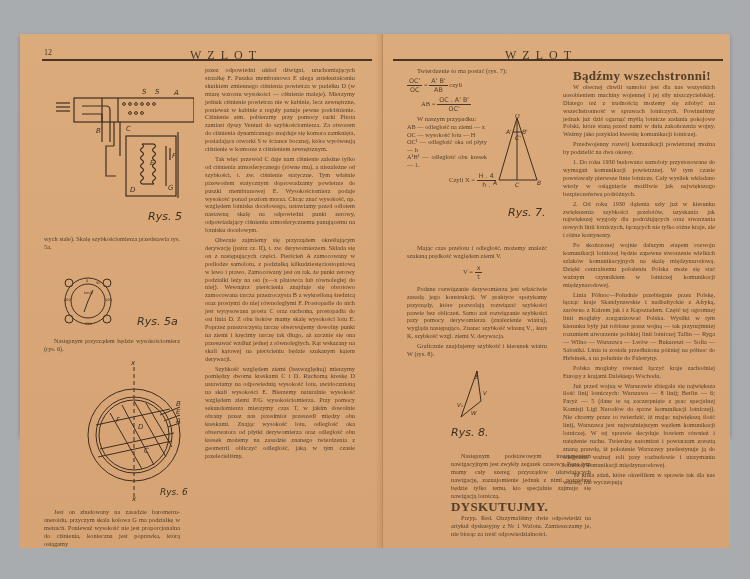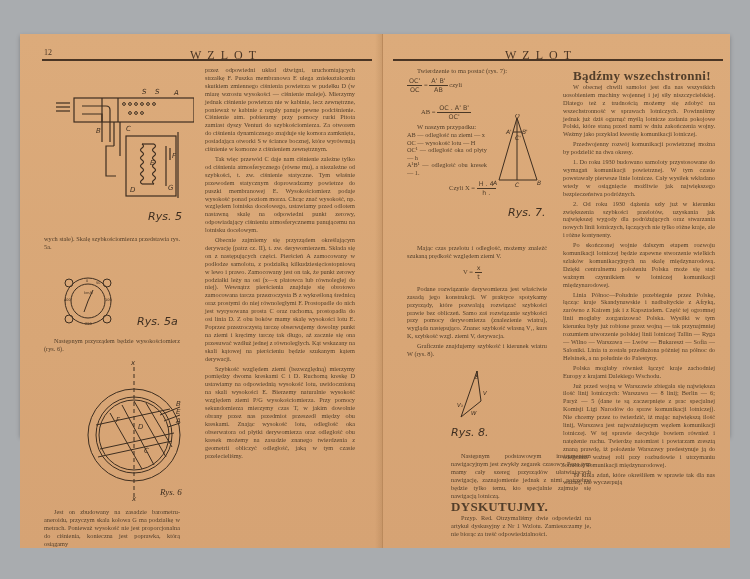--- a/index.html
+++ b/index.html
@@ -148,21 +148,21 @@
         <text x="55" y="8">x</text>
           <text x="100" y="49">B</text>
           <text x="100" y="57">E</text>
           <text x="100" y="66">A</text>
         <text x="40" y="65">F</text>
           <text x="62" y="72">D</text>
           <text x="68" y="96">C</text>
           <text x="56" y="144">x</text>
       </g>
     </svg>
-    <span class="caption" style="left:140px; top:453px; font-size:9px;font-family:Liberation Serif, serif;">Rys. 6</span>
+    <span class="caption" style="left:140px; top:453px; font-size:9px;">Rys. 6</span>
 
     <div class="col" style="left:24px; top:474px; width:136px;">
       <p>Jest on zbudowany na zasadzie barometru-aneroidu, przyczym skala kołowa G ma podziałkę w metrach. Ponieważ wysokość nie jest proporcjonalna do ciśnienia, konieczna jest poprawka, którą osiągamy</p>
     </div>
 
     <div class="col" style="left:185px; top:32px; width:150px;">
       <p class="noindent">przez odpowiedni układ dźwigni, uruchomiających strzałkę F. Puszka membranowa E ulega zniekształceniu skutkiem zmiennego ciśnienia powietrza w pudełku D (w miarę wzrostu wysokości — ciśnienie maleje). Mierzymy jednak ciśnienie powietrza nie w kabinie, lecz zewnętrzne, ponieważ w kabinie z reguły panuje pewne podciśnienie. Ciśnienie atm. pobieramy przy pomocy rurki Pitota zamiast dyszy Venturi do szybkościomierza. Za otworem do ciśnienia dynamicznego znajduje się komora zamknięta, posiadająca otworki S w ściance bocznej, które wyrównują ciśnienie w komorze z ciśnieniem zewnętrznym.</p>
       <p>Tak więc przewód C daje nam ciśnienie zależne tylko od ciśnienia atmosferycznego (równe mu), a niezależne od szybkości, t. zw. ciśnienie statyczne. Tym właśnie przewodem statycznym doprowadzamy powietrze do puszki membranowej E. Wysokościomierz podaje wysokość ponad poziom morza. Chcąc znać wysokość, np. względem lotniska docelowego, ustawiamy przed odlotem nastawną skalę na odpowiedni punkt zerowy, odpowiadający ciśnieniu atmosferycznemu panującemu na lotnisku docelowym.</p>
       <p>Obecnie zajmiemy się przyrządem określającym derywację (patrz cz. II), t. zw. derywomierzem. Składa się on z następujących części. Pierścień A zamocowany w podłodze samolotu, z podziałką kilkudziesięciostopniową w lewo i prawo. Zamocowany jest on tak, że punkt zerowy podziałki leży na osi (x—x płatowca lub równoległej do niej). Wewnątrz pierścienia znajduje się obrotowo zamocowana tarcza przezroczysta B z wykreśloną średnicą oraz prostymi do niej równoległymi F. Prostopadle do nich jest wyrysowana prosta C oraz ruchoma, prostopadła do osi linia D. Z obu boków mamy skalę wysokości lotu E. Poprzez przezroczystą tarczę obserwujemy dowolny punkt na ziemi i kręcimy tarczę tak długo, aż zacznie się ona przesuwać wzdłuż jednej z równoległych. Kąt wskazany na skali kątowej na pierścieniu będzie szukanym kątem derywacji.</p>
       <p>Szybkość względem ziemi (bezwzględną) mierzymy pomiędzy dwoma kreskami C i D. Ruchomą kreskę D ustawiamy na odpowiednią wysokość lotu, uwidocznioną na skali wysokości E. Bierzemy naturalnie wysokość względem ziemi P/G wysokościomierza. Przy pomocy sekundomierza mierzymy czas T, w jakim dowolnie obrany przez nas przedmiot przeszedł między obu kreskami. Znając wysokość lotu, odległość oka obserwatora od płytki derywomierza oraz odległość obu kresek możemy na zasadzie znanego twierdzenia z geometrii obliczyć odległość, jaką w tym czasie przelecieliśmy.</p>
@@ -177,21 +177,21 @@
     <div class="rule" style="left:10px; width:330px;"></div>
 
     <div class="col formula" style="left:24px; top:33px; width:140px;">
       <div style="text-indent:10px;">Twierdzenie to ma postać (rys. 7):</div>
       <div style="margin-top:2px;">
         <span class="frac"><span class="num">OC'</span><span class="den">OC</span></span>
         <span> = </span>
         <span class="frac"><span class="num">A' B'</span><span class="den">AB</span></span>
         <span>czyli</span>
       </div>
-      <div style="margin:10px 0 2px 14px;">
+      <div style="margin:2px 0 2px 14px;">
         <span>AB =</span>
         <span class="frac"><span class="num">OC . A' B'</span><span class="den">OC'</span></span>
       </div>
       <div style="text-indent:10px;">W naszym przypadku:</div>
       <div class="defs" style="width:80px;">
         <div>AB — odległość na ziemi — x</div>
         <div>OC — wysokość lotu — H</div>
         <div>OC¹ — odległość oka od płyty — h</div>
         <div>A¹B¹ — odległość obu kresek — 1.</div>
       </div>

